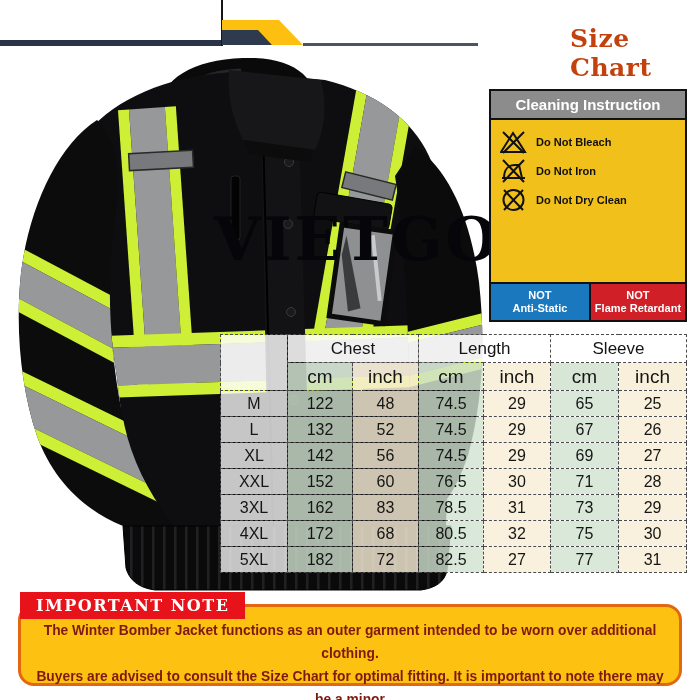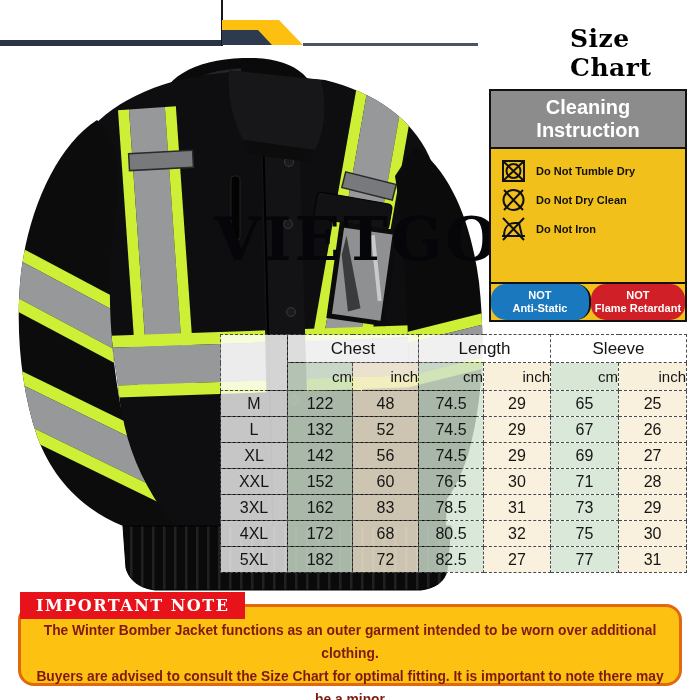--- a/index.html
+++ b/index.html
@@ -5,47 +5,47 @@
   html,body{margin:0;padding:0;}
   body{width:700px;height:700px;position:relative;background:#ffffff;
        font-family:"Liberation Sans",sans-serif;overflow:hidden;}
 
   
   .top-bar-left{position:absolute;left:0;top:40px;width:222px;height:6px;background:#2b3447;}
   .top-vline{position:absolute;left:221px;top:0;width:2px;height:46px;background:#15151a;}
   .top-shapes{position:absolute;left:222px;top:19px;}
   .top-line-right{position:absolute;left:303px;top:43px;width:175px;height:3px;background:#4a5464;}
   .size-chart-title{position:absolute;left:570px;top:24px;font-family:"DejaVu Serif",serif;
-       font-size:25px;font-weight:600;color:#000000;letter-spacing:0.5px;}
+       font-size:25px;font-weight:600;color:#c2410c;letter-spacing:0.5px;}
 
   
   .jacket{position:absolute;left:5px;top:58px;}
   .watermark{position:absolute;left:166px;top:204px;font-family:"DejaVu Serif",serif;
        font-weight:700;font-size:60px;letter-spacing:3px;color:#06060a;margin-left:48px;}
 
   
   .clean-panel{position:absolute;left:489px;top:89px;width:198px;height:233px;
        border:2px solid #111;background:#f2c01b;box-sizing:border-box;display:flex;flex-direction:column;}
-  .clean-header{background:#8c8c8c;color:#fff;font-weight:bold;font-size:20px;
+  .clean-header{background:#8c8c8c;color:#fff;font-weight:bold;font-size:15px;
        text-align:center;padding:5px 4px;border-bottom:2px solid #111;}
   .clean-body{flex:1;padding-top:7px;}
   .clean-row{display:flex;align-items:center;gap:9px;padding-left:9px;height:29px;}
   .clean-row .lab{font-size:11.5px;font-weight:bold;color:#111;transform:scaleX(0.96);transform-origin:left;}
   .clean-footer{display:flex;height:36px;border-top:2px solid #111;}
   .clean-badge{color:#fff;font-weight:bold;font-size:11px;line-height:13px;
-       display:flex;flex-direction:column;justify-content:center;text-align:center;border-radius:15px;}
+       display:flex;flex-direction:column;justify-content:center;text-align:center;}
   .badge-blue{width:51%;background:#1a78be;border-right:2px solid #111;}
   .badge-red{width:49%;background:#d01f26;}
 
   
   .size-table{position:absolute;left:220px;top:334px;width:466px;border-collapse:collapse;
        table-layout:fixed;text-align:center;font-weight:normal;color:#151515;}
   .size-table td{border:1px dashed #4a4a4a;padding:0;overflow:hidden;}
   .size-table .g-row td{height:27px;font-size:17px;}
-  .size-table .u-row td{height:27px;font-size:15px;text-align:right;}
+  .size-table .u-row td{height:27px;font-size:19px;}
   .size-table tbody td{height:25px;font-size:16px;}
   .h-corner{background:rgba(255,255,255,0.82);}
   .h-group{background:rgba(255,255,255,0.86);}
   .u-cm{background:rgba(209,226,207,0.85);}
   .u-inch{background:rgba(248,238,214,0.86);}
   .c-size{background:rgba(250,250,250,0.78);}
   .c-cm{background:rgba(209,226,207,0.80);}
   .c-inch{background:rgba(248,238,214,0.82);}
 
   
@@ -153,40 +153,39 @@
   <path d="M118 468 L446 468 L442 512 C440 524 430 530 416 532 L150 532 C134 530 124 522 121 510 Z" fill="url(#ribs)" stroke="#000"></path>
 </svg>
 
 <div class="watermark">VIETGO</div>
 
 <div class="clean-panel">
   <div class="clean-header">Cleaning Instruction</div>
   <div class="clean-body">
     <div class="clean-row">
       <svg width="27" height="26" viewBox="0 0 27 26">
-        <rect x="3" y="3" width="21" height="20" fill="none" stroke="#111" stroke-width="2"></rect>
-        <circle cx="13.5" cy="13" r="7" fill="none" stroke="#111" stroke-width="2"></circle>
-        <path d="M4 4 L23 22 M23 4 L4 22" stroke="#111" stroke-width="2"></path>
+        <polygon points="13,4 25,23 1,23" fill="none" stroke="#111" stroke-width="2"></polygon>
+        <path d="M3 3 L24 24 M24 3 L3 24" stroke="#111" stroke-width="2"></path>
       </svg>
-      <span class="lab">Do Not Tumble Dry</span>
-    </div>
-    <div class="clean-row">
-      <svg width="27" height="26" viewBox="0 0 27 26">
-        <circle cx="13.5" cy="13" r="10" fill="none" stroke="#111" stroke-width="2"></circle>
-        <path d="M4 3 L23 23 M23 3 L4 23" stroke="#111" stroke-width="2"></path>
-      </svg>
-      <span class="lab">Do Not Dry Clean</span>
+      <span class="lab">Do Not Bleach</span>
     </div>
     <div class="clean-row">
       <svg width="27" height="26" viewBox="0 0 27 26">
         <path d="M4 20 C4 11 9 7 15 7 L19 7 L22 20 Z" fill="none" stroke="#111" stroke-width="2"></path>
         <path d="M2 20 L25 20" stroke="#111" stroke-width="2"></path>
         <path d="M3 2 L24 24 M24 2 L3 24" stroke="#111" stroke-width="2"></path>
       </svg>
       <span class="lab">Do Not Iron</span>
+    </div>
+    <div class="clean-row">
+      <svg width="27" height="26" viewBox="0 0 27 26">
+        <circle cx="13.5" cy="13" r="10" fill="none" stroke="#111" stroke-width="2"></circle>
+        <path d="M4 3 L23 23 M23 3 L4 23" stroke="#111" stroke-width="2"></path>
+      </svg>
+      <span class="lab">Do Not Dry Clean</span>
     </div>
   </div>
   <div class="clean-footer">
     <div class="clean-badge badge-blue">
       <span>NOT</span>
       <span>Anti-Static</span>
     </div>
     <div class="clean-badge badge-red">
       <span>NOT</span>
       <span>Flame Retardant</span>

